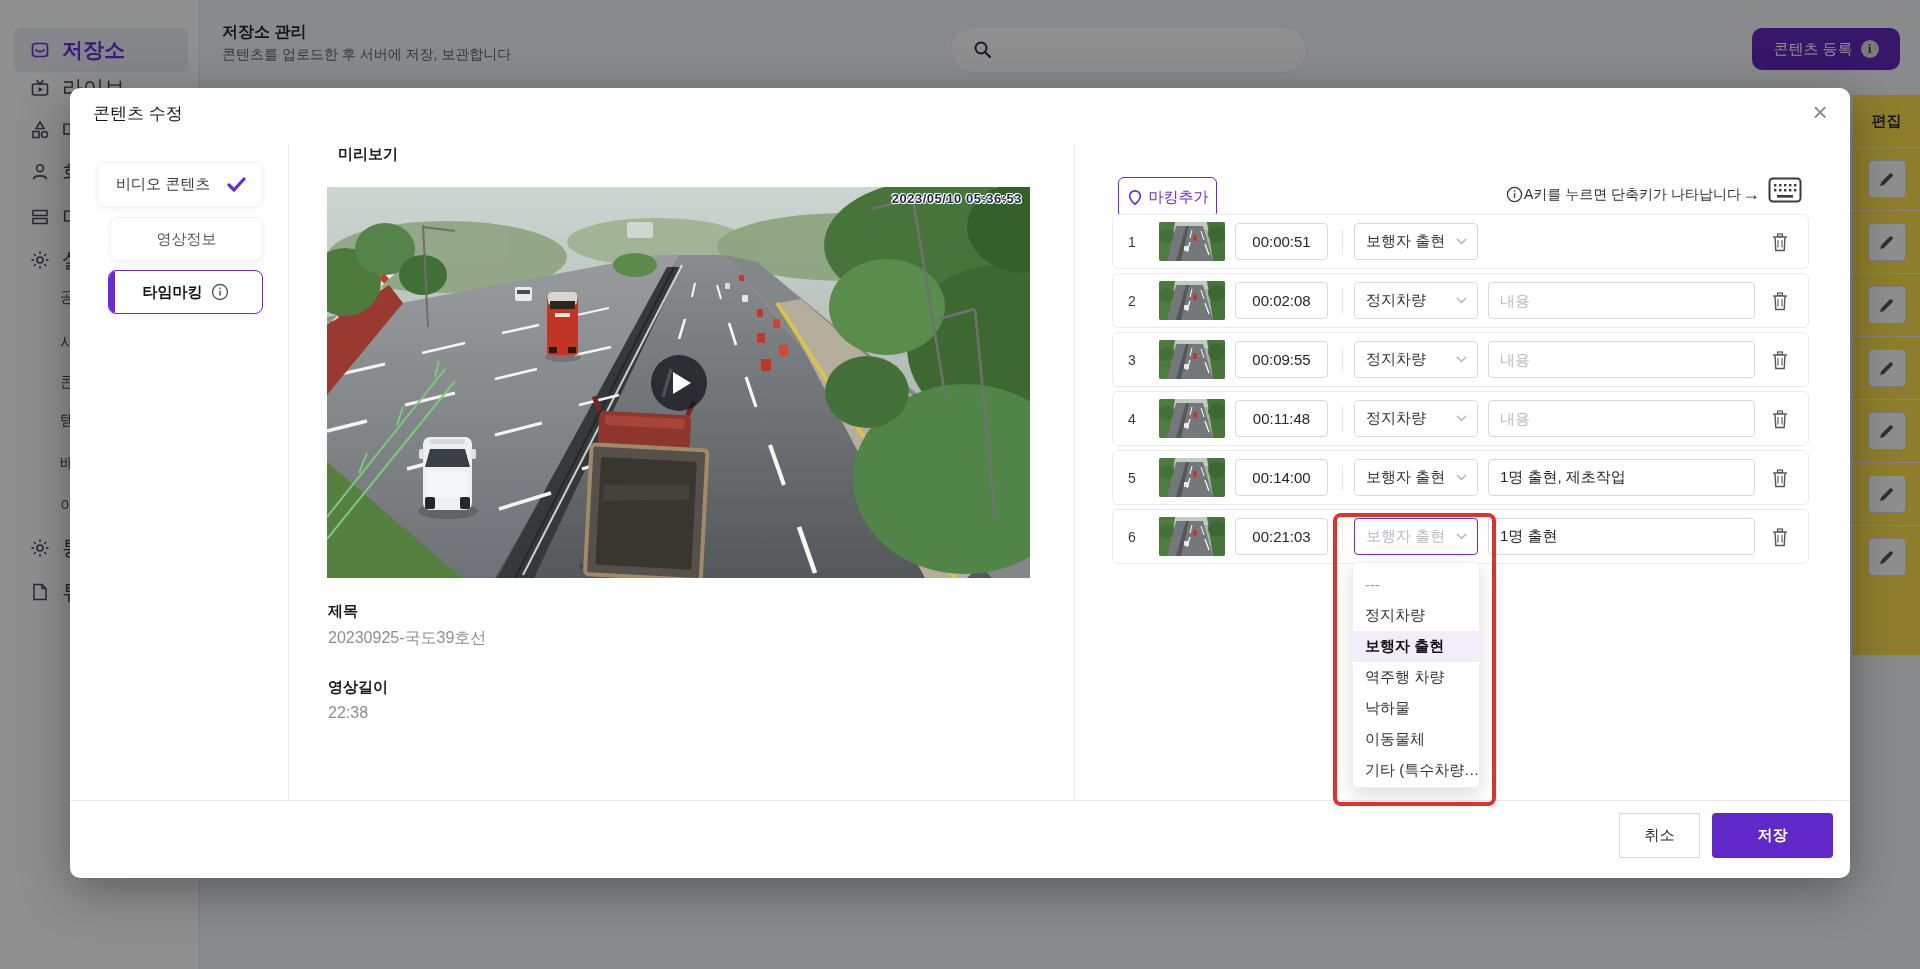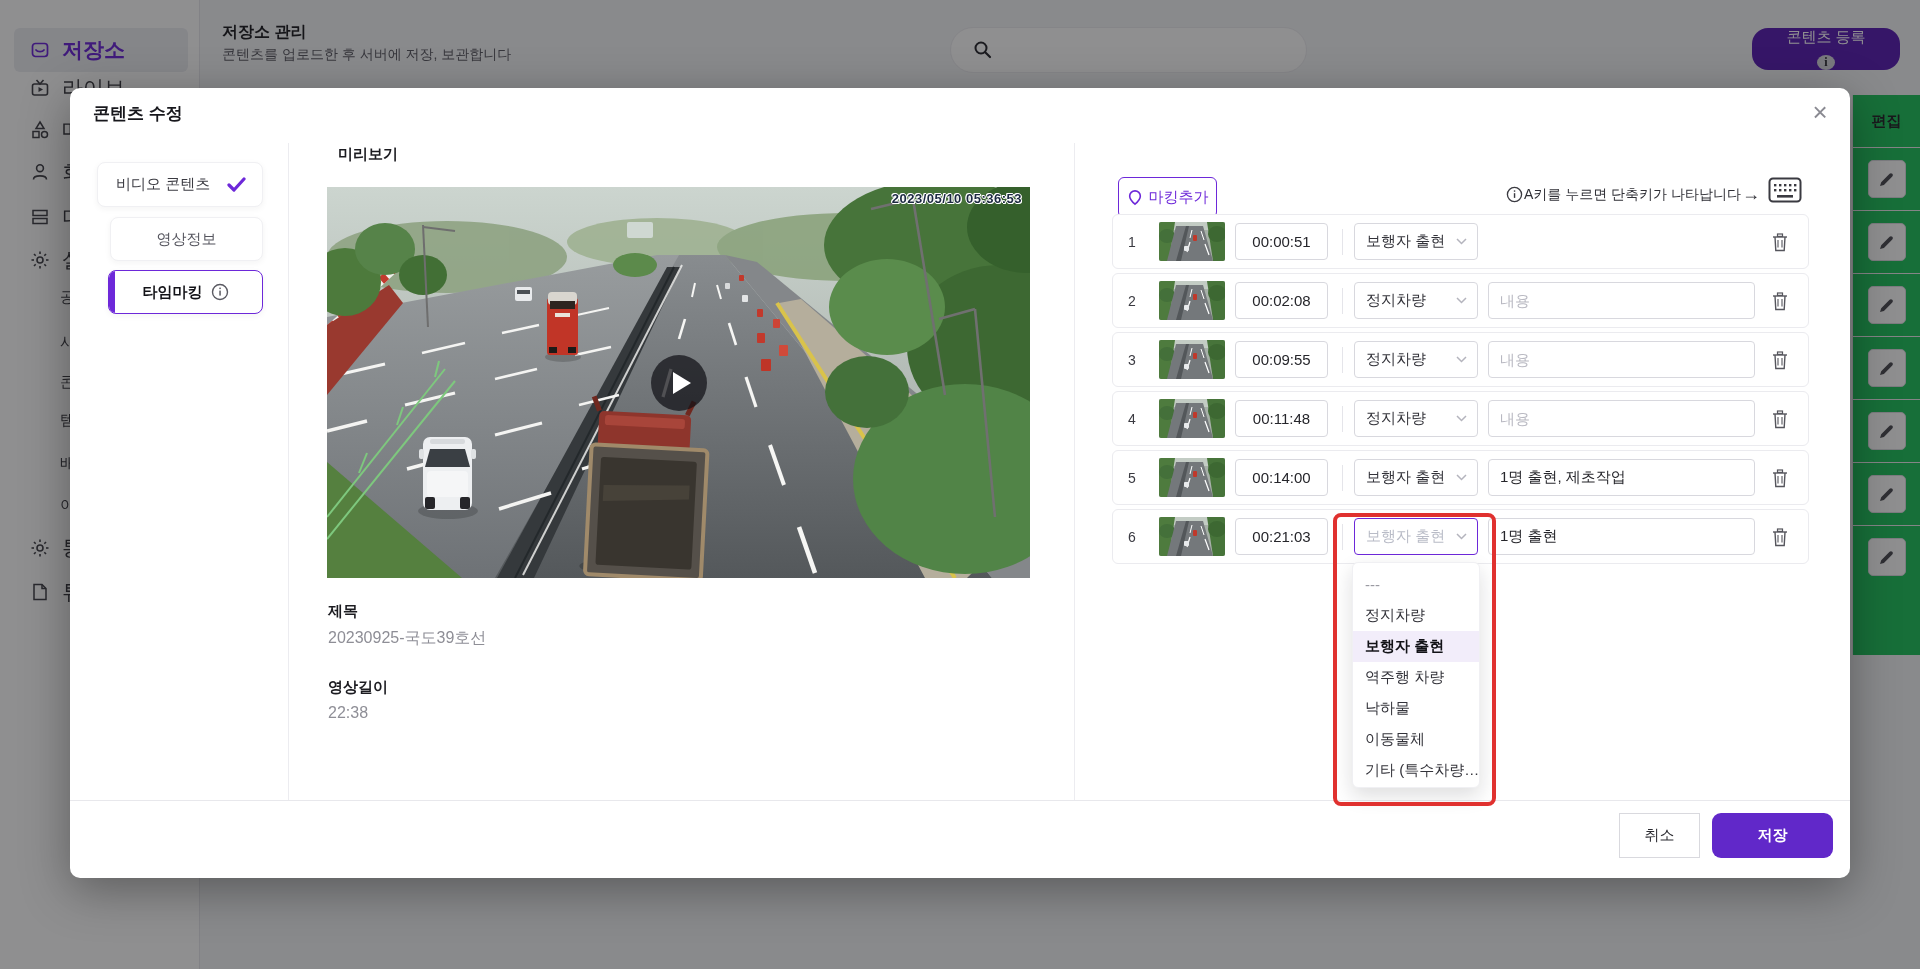--- a/index.html
+++ b/index.html
@@ -9,32 +9,32 @@
 
   
   .sidebar { position:absolute; left:0; top:0; width:200px; height:969px; background:#ffffff; border-right:1px solid #e8e8ec; }
   .side-item { position:absolute; left:14px; width:174px; height:44px; display:flex; align-items:center; gap:12px; padding-left:16px; border-radius:6px; color:#3c3c43; font-size:21px; cursor:pointer; }
   .side-item.active { background:#edeef3; color:#6d28d9; font-weight:bold; }
   .side-item svg { flex:0 0 auto; }
   .side-sub { position:absolute; left:60px; width:130px; height:34px; display:flex; align-items:center; color:#3f3f46; font-size:15px; cursor:pointer; }
   .app-header-title { position:absolute; left:222px; top:22px; font-size:16px; font-weight:bold; color:#1f1f24; }
   .app-header-sub { position:absolute; left:222px; top:46px; font-size:14px; color:#5d5d66; }
   .search-pill { position:absolute; left:950px; top:27px; width:357px; height:46px; background:#fff; border:1px solid #ececf0; border-radius:23px; display:flex; align-items:center; padding-left:22px; }
-  .register-btn { position:absolute; left:1752px; top:28px; width:148px; height:42px; background:#5b21b6; border:none; border-radius:16px; color:#fff; font-size:15px; display:flex; align-items:center; justify-content:center; gap:8px; cursor:pointer;flex-direction:column; }
+  .register-btn { position:absolute; left:1752px; top:28px; width:148px; height:42px; background:#5b21b6; border:none; border-radius:10px; color:#fff; font-size:15px; display:flex; align-items:center; justify-content:center; gap:8px; cursor:pointer; }
   .register-info { width:18px; height:18px; border-radius:50%; background:#d6d6de; color:#2c2c33; font-size:12px; font-weight:bold; display:flex; align-items:center; justify-content:center; font-family:"Liberation Serif",serif; }
-  .edit-col { position:absolute; left:1852px; top:95px; width:68px; height:560px; border-left:1px solid #e4e4e8; background:#22c55e; }
+  .edit-col { position:absolute; left:1852px; top:95px; width:68px; height:560px; border-left:1px solid #e4e4e8; background:#fde047; }
   .edit-col-header { height:52px; display:flex; align-items:center; justify-content:center; font-size:15px; font-weight:bold; color:#26262b; }
   .edit-cell { height:63px; border-top:1px solid #ececef; display:flex; align-items:center; justify-content:center; }
   .pencil-btn { width:38px; height:38px; background:#fff; border:1px solid #dcdce2; border-radius:5px; display:flex; align-items:center; justify-content:center; cursor:pointer; }
 
   .dim { position:absolute; inset:0; background:rgba(10,10,14,0.46); z-index:5; }
 
   
   .modal { position:absolute; left:70px; top:88px; width:1780px; height:790px; background:#fff; border-radius:10px; box-shadow:0 12px 48px rgba(0,0,0,.35); z-index:10; }
-  .modal-title { position:absolute; left:23px; top:14px; font-size:17px; font-weight:bold; color:#17171c; }
+  .modal-title { position:absolute; left:23px; top:14px; font-size:17px; font-weight:normal; color:#17171c; }
   .modal-close { position:absolute; left:1730px; top:4px; width:40px; height:40px; border:none; background:none; font-size:26px; color:#8a8a92; cursor:pointer; line-height:40px; text-align:center; }
   .vdiv { position:absolute; top:55px; width:1px; height:657px; background:#ececf0; }
   .footer-div { position:absolute; left:0; top:712px; width:1780px; height:1px; background:#e8e8ec; }
 
   
   .tab { position:absolute; background:#fff; border:1px solid #f0f0f3; border-radius:8px; box-shadow:0 2px 6px rgba(30,30,40,.05); display:flex; align-items:center; font-size:15px; color:#3a3a41; cursor:pointer; }
   .tab1 { left:27px; top:74px; width:166px; height:45px; padding:0 16px 0 18px; justify-content:space-between; }
   .tab2 { left:40px; top:129px; width:153px; height:44px; justify-content:center; color:#55555e; }
   .tab3 { left:38px; top:182px; width:155px; height:44px; justify-content:center; gap:8px; border:1.5px solid #6d28d9; font-weight:bold; color:#131318; overflow:hidden; }
   .tab3::before { content:""; position:absolute; left:0; top:0; bottom:0; width:6px; background:#6d28d9; }
@@ -67,21 +67,21 @@
   .mrow .trash { position:absolute; left:651px; top:11px; width:32px; height:32px; background:none; border:none; display:flex; align-items:center; justify-content:center; cursor:pointer; }
 
   .dd-panel { position:absolute; left:1282px; top:474px; width:128px; height:226px; background:#fff; border:1px solid #f0f0f3; border-radius:6px; box-shadow:0 8px 20px rgba(20,20,30,.14); padding:6px 0; z-index:12; }
   .dd-opt { height:31px; display:flex; align-items:center; padding-left:12px; font-size:15px; color:#33333a; cursor:pointer; white-space:nowrap; overflow:hidden; }
   .dd-opt.first { color:#9a9aa2; }
   .dd-opt.selected { background:#f2edfa; font-weight:bold; color:#121217; }
 
   .red-box { position:absolute; left:1263px; top:425px; width:163px; height:293px; border:4px solid #e0312f; border-radius:8px; z-index:13; pointer-events:none; }
 
   .btn-cancel { position:absolute; left:1549px; top:725px; width:81px; height:45px; background:#fff; border:1px solid #d9d9de; border-radius:0; font-size:15px; color:#2b2b31; cursor:pointer; }
-  .btn-save { position:absolute; left:1642px; top:725px; width:121px; height:45px; background:#6128c9; border:none; border-radius:9px; font-size:15px; font-weight:bold; color:#fff; cursor:pointer; }
+  .btn-save { position:absolute; left:1642px; top:725px; width:121px; height:45px; background:#6128c9; border:none; border-radius:4px; font-size:15px; font-weight:bold; color:#fff; cursor:pointer; }
 </style>
 </head>
 <body>
 
 <div class="stage">
 
   <div class="sidebar">
     <div class="side-item active" style="top:28px">
       <svg width="20" height="20" viewBox="0 0 20 20">
         <rect x="2.5" y="3.5" width="15" height="13" rx="3" fill="none" stroke="#6d28d9" stroke-width="1.7"></rect>

